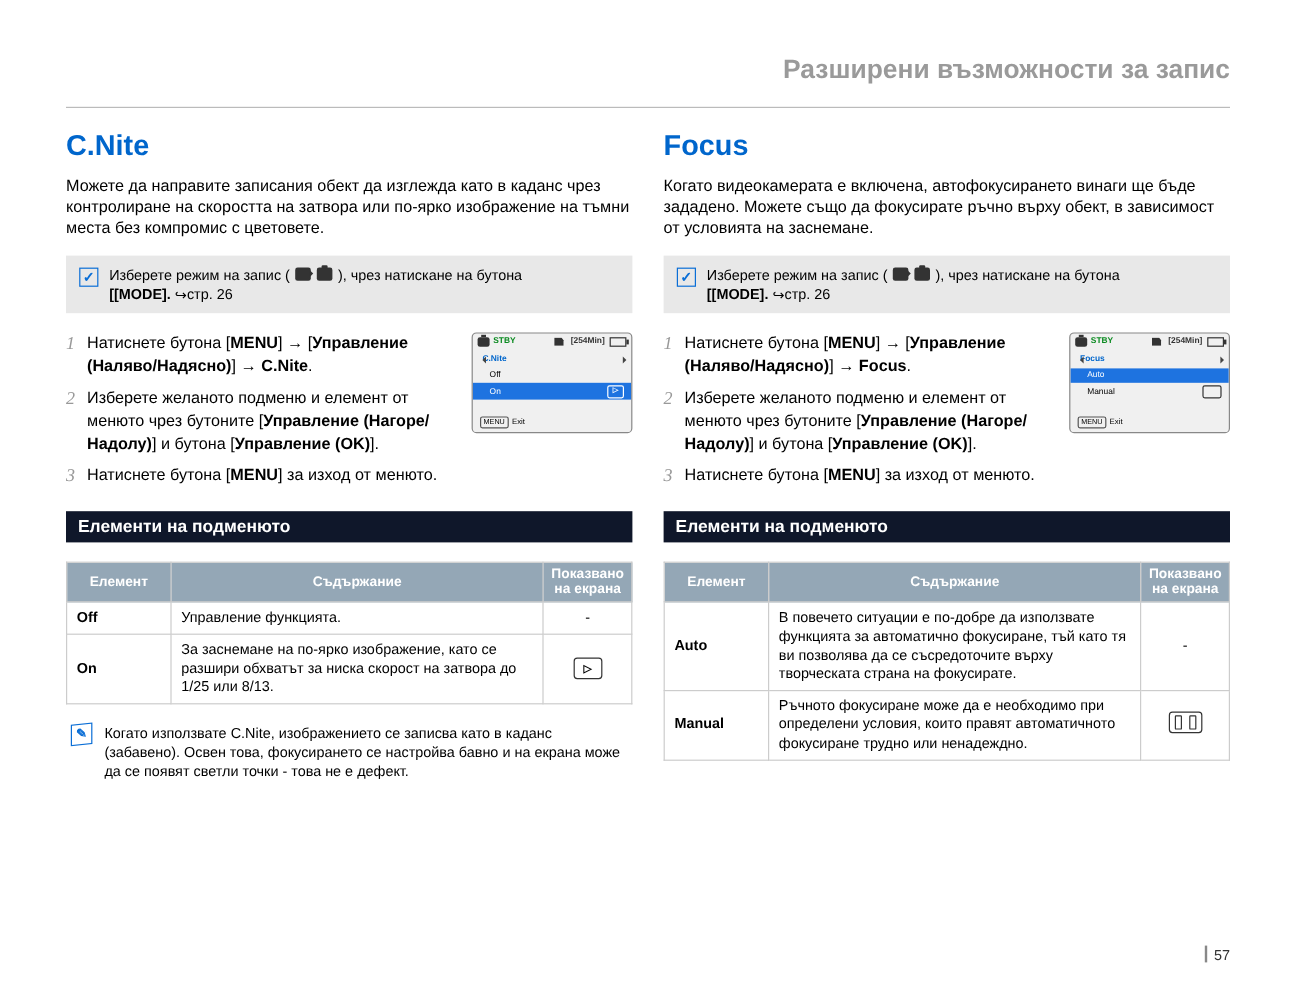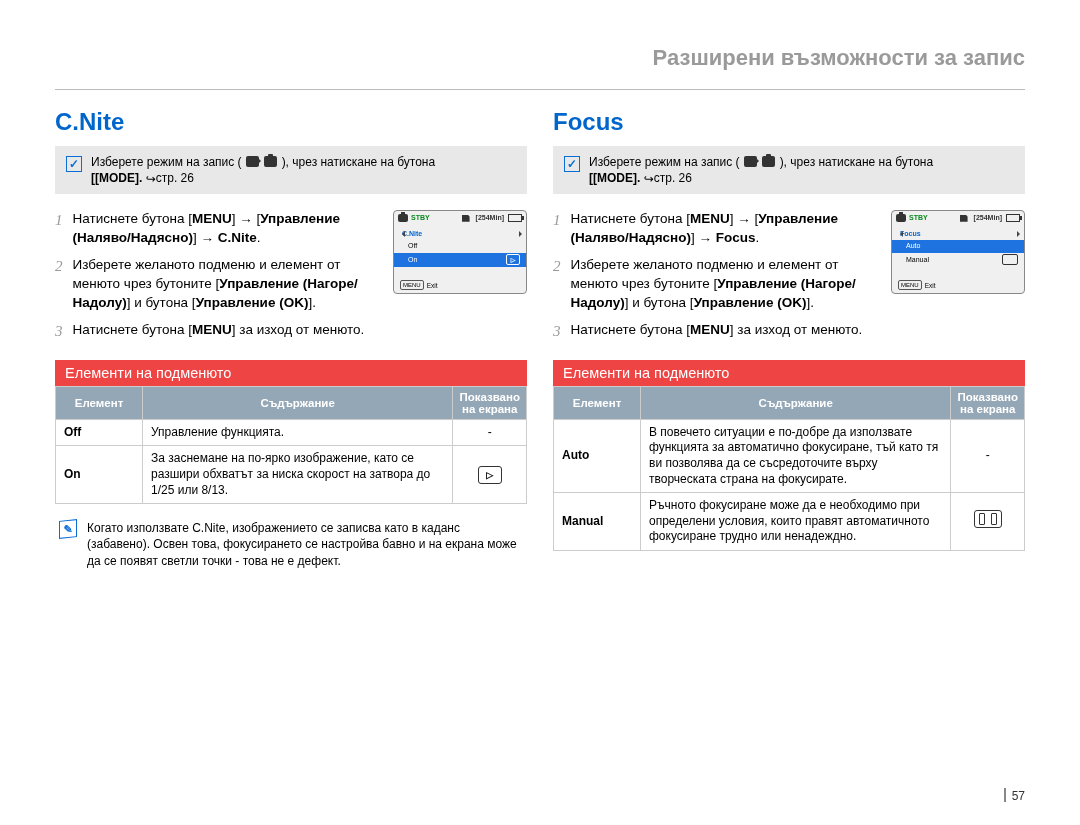--- a/index.html
+++ b/index.html
@@ -116,25 +116,25 @@
   .ss-glyph-cnite {
     width: 12px; height: 9px; border: 1px solid #fff; border-radius: 2px;
     display: flex; align-items: center; justify-content: center;
   }
   .ss-glyph-cnite span { font-size: 6px; font-weight: bold; }
   .ss-glyph-manual {
     width: 14px; height: 9px; border: 1px solid #333; border-radius: 2px;
   }
 
   .subhead {
-    background: #ef4444; color: #fff; font-size: 14.5px; font-weight: normal;
+    background: #0f172a; color: #fff; font-size: 14.5px; font-weight: bold;
     padding: 5px 10px; margin-top: 8px;
   }
   table.submenu {
-    border-collapse: collapse; width: 100%; font-size: 12px; margin-top: 0;
+    border-collapse: collapse; width: 100%; font-size: 12px; margin-top: 16px;
   }
   table.submenu th {
     background: #94a7b6; color: #fff; font-weight: bold;
     font-size: 11.5px; padding: 4px 6px; border: 1px solid #ccc; text-align: center;
   }
   table.submenu td {
     border: 1px solid #ccc; padding: 5px 8px; vertical-align: middle;
     line-height: 1.3;
   }
   table.submenu td.label { font-weight: bold; width: 70px; }
@@ -183,20 +183,21 @@
 <body>
 
 <div class="page">
 
   <div class="chapter-title">Разширени възможности за запис</div>
 
   <div class="columns">
 
     <div class="col">
       <h2 class="section-title">C.Nite</h2>
+      <div class="intro">Можете да направите записания обект да изглежда като в каданс чрез контролиране на скоростта на затвора или по-ярко изображение на тъмни места без компромис с цветовете.</div>
 
       <div class="tip-box">
         <div class="tip-icon">
             <span class="check-sq">✓</span>
           </div>
         <div>
           <span>Изберете режим на запис (</span>
           <span class="mode-icon cam"></span>
           <span class="mode-icon photo" style="position:relative;"></span>
           <span>), чрез натискане на бутона</span>
@@ -288,20 +289,21 @@
       <div class="note">
         <span class="note-icon">
             <span class="note-sq">✎</span>
           </span>
         <span>Когато използвате C.Nite, изображението се записва като в каданс (забавено). Освен това, фокусирането се настройва бавно и на екрана може да се появят светли точки - това не е дефект.</span>
       </div>
     </div>
 
     <div class="col">
       <h2 class="section-title">Focus</h2>
+      <div class="intro">Когато видеокамерата е включена, автофокусирането винаги ще бъде зададено. Можете също да фокусирате ръчно върху обект, в зависимост от условията на заснемане.</div>
 
       <div class="tip-box">
         <div class="tip-icon">
             <span class="check-sq">✓</span>
           </div>
         <div>
           <span>Изберете режим на запис (</span>
           <span class="mode-icon cam"></span>
           <span class="mode-icon photo" style="position:relative;"></span>
           <span>), чрез натискане на бутона</span>

